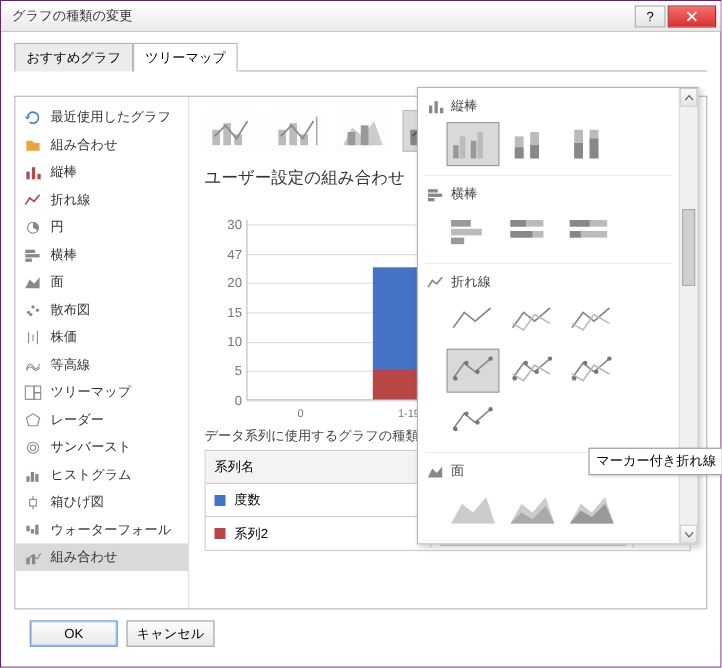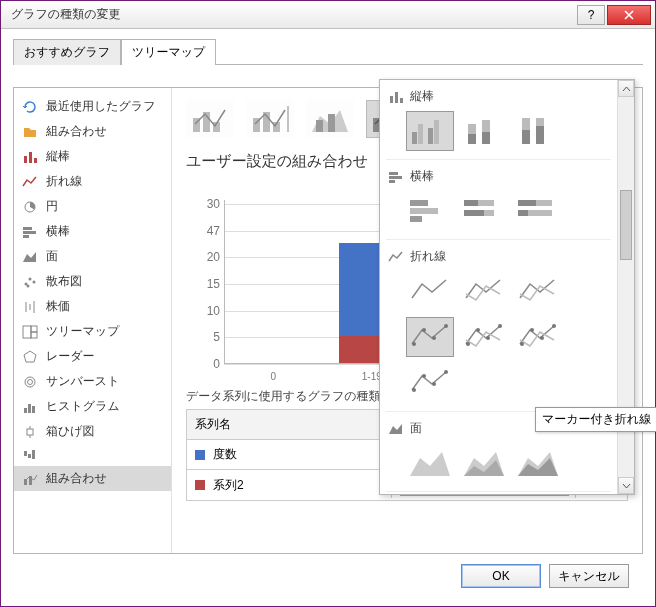--- a/index.html
+++ b/index.html
@@ -42,21 +42,21 @@
   .series-table .row { display:flex; align-items:center; min-height: 30px; }
   .series-table .hdr { background:#f3f3f3; border-bottom:1px solid #ccc; }
   .series-table .cell { padding: 4px 8px; }
   .series-table .c1 { width: 205px; border-right:1px solid #ccc; display:flex; align-items:center; gap:8px; }
   .series-table .c2 { flex:1; display:flex; align-items:center; gap:6px; padding-right:6px; }
   .series-table .c3 { width: 52px; text-align:center; border-left:1px solid #ccc; }
   .sw { width:10px; height:10px; display:inline-block; }
   .dropdown { flex:1; border:1px solid #aaa; height:22px; display:flex; align-items:center; justify-content:space-between; padding:0 4px; background:#fff; }
   .dropdown .btn { width:18px; height:18px; border:1px solid #999; background:linear-gradient(#fafafa,#e6e6e6); display:flex; align-items:center; justify-content:center; }
   input[type=checkbox] { width:14px; height:14px; }
-  .footer { display:flex; justify-content:flex-end; gap:8px; padding: 10px 14px; }
+  .footer { display:flex; gap:8px; padding: 10px 14px; }
   .footer button { min-width: 80px; height: 24px; border:1px solid #999; background:linear-gradient(#fdfdfd,#e9e9e9); }
   .footer button.primary { border-color:#5b8dd6; box-shadow: 0 0 0 1px #a7c6ef inset; }
   
   .gallery { position:absolute; left:378px; top:50px; width:256px; height:416px; background:#fff; border:1px solid #b5b5b5; box-shadow:2px 2px 6px rgba(0,0,0,0.2); z-index:50; display:flex; }
   .gallery-content { flex:1; overflow:hidden; padding: 2px 6px; }
   .gallery .scrollbar { width:17px; background:#f0f0f0; border-left:1px solid #ddd; position:relative; }
   .gallery .scrollbar .arrow { height:17px; display:flex; align-items:center; justify-content:center; border:1px solid #ccc; background:linear-gradient(#fafafa,#e6e6e6); }
   .gallery .scrollbar .thumb { position:absolute; left:2px; right:2px; top:110px; height:70px; background:#cfcfcf; border:1px solid #aaa; }
   .g-cat { display:flex; align-items:center; gap:6px; padding: 6px 2px 4px 2px; color:#444; }
   .g-grid { display:flex; gap:6px; flex-wrap:wrap; padding: 2px 0 8px 20px; border-bottom:1px solid #eee; margin-bottom:2px; }
@@ -171,20 +171,29 @@
                 <line x1="4" y1="2" x2="4" y2="12" stroke="#888"></line>
                 <line x1="8" y1="4" x2="8" y2="10" stroke="#888"></line>
                 <line x1="12" y1="1" x2="12" y2="13" stroke="#888"></line>
               </svg>
             </span>
             <span>株価</span>
           </div>
           <div class="item">
             <span class="ic">
               <svg width="16" height="14">
+                <path d="M2 10 Q5 3 8 8 T14 6" fill="none" stroke="#888"></path>
+                <path d="M2 12 Q5 6 8 10 T14 9" fill="none" stroke="#888"></path>
+              </svg>
+            </span>
+            <span>等高線</span>
+          </div>
+          <div class="item">
+            <span class="ic">
+              <svg width="16" height="14">
                 <rect x="1" y="1" width="8" height="12" fill="none" stroke="#888"></rect>
                 <rect x="9" y="1" width="6" height="6" fill="none" stroke="#888"></rect>
                 <rect x="9" y="7" width="6" height="6" fill="none" stroke="#888"></rect>
               </svg>
             </span>
             <span>ツリーマップ</span>
           </div>
           <div class="item">
             <span class="ic">
               <svg width="16" height="14">
@@ -223,20 +232,21 @@
             <span>箱ひげ図</span>
           </div>
           <div class="item">
             <span class="ic">
               <svg width="16" height="14">
                 <rect x="2" y="3" width="3" height="5" fill="#888"></rect>
                 <rect x="6" y="6" width="3" height="4" fill="#888"></rect>
                 <rect x="10" y="2" width="3" height="9" fill="#888"></rect>
               </svg>
             </span>
+            <span>ウォーターフォール</span>
           </div>
           <div class="item selected">
             <span class="ic">
               <svg width="16" height="14">
                 <rect x="2" y="7" width="3" height="6" fill="#888"></rect>
                 <rect x="7" y="4" width="3" height="9" fill="#888"></rect>
                 <polyline points="2,10 7,5 12,8 15,3" fill="none" stroke="#888"></polyline>
               </svg>
             </span>
             <span>組み合わせ</span>

